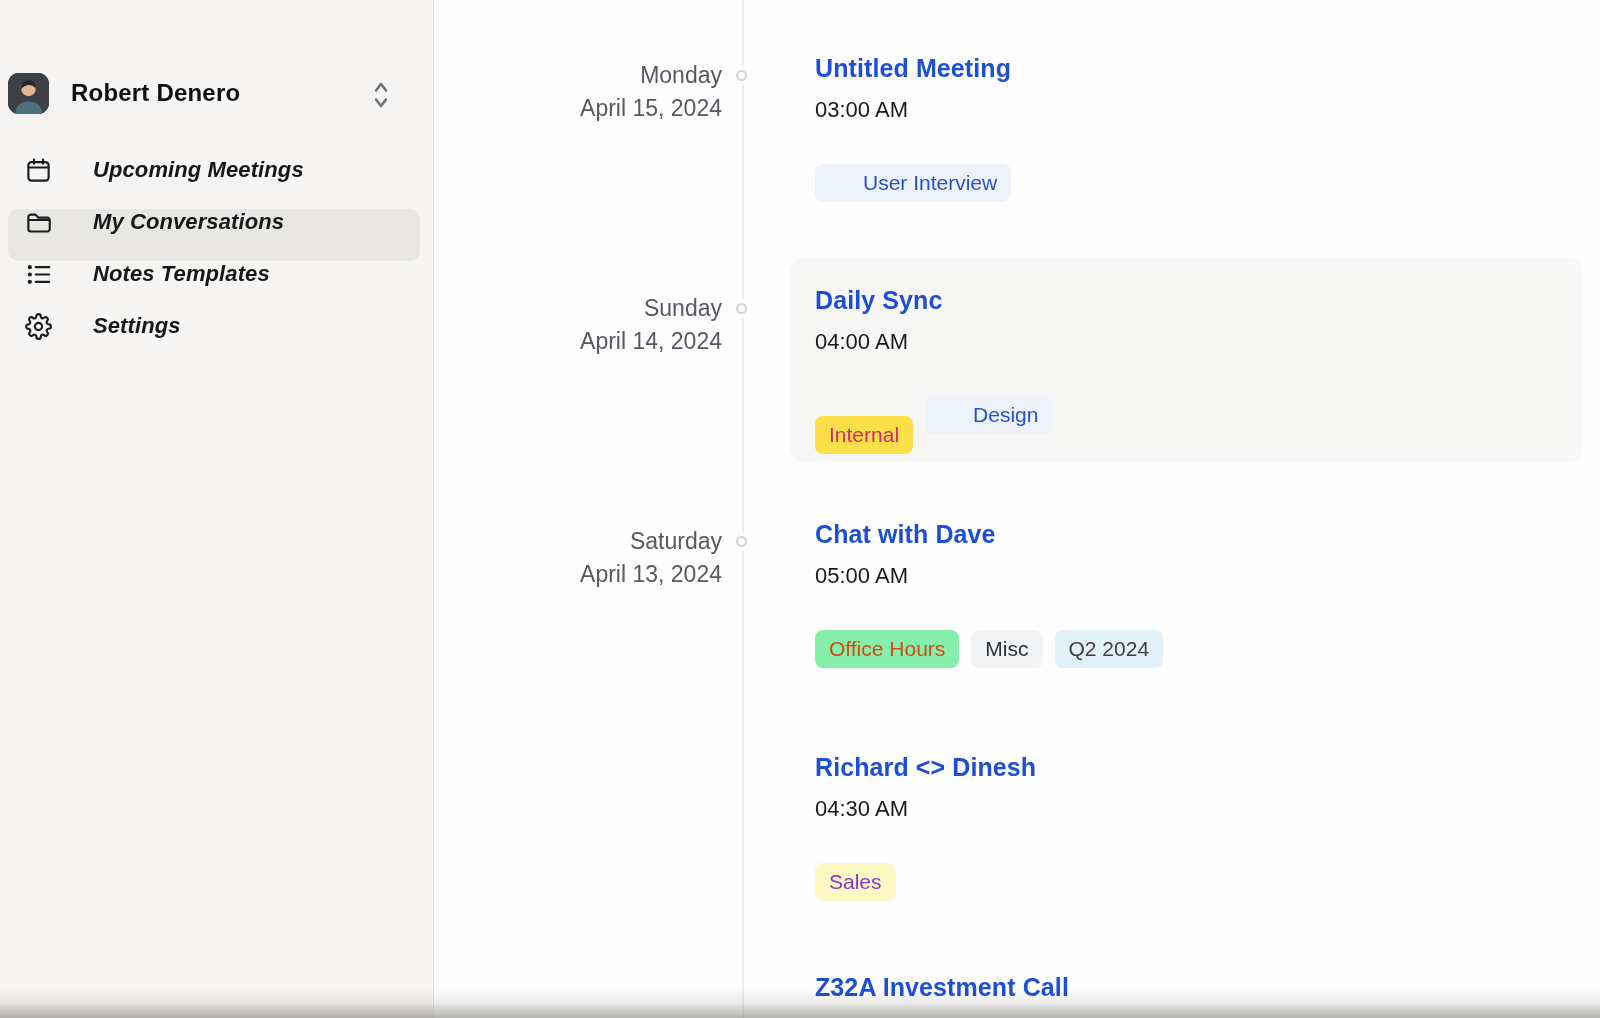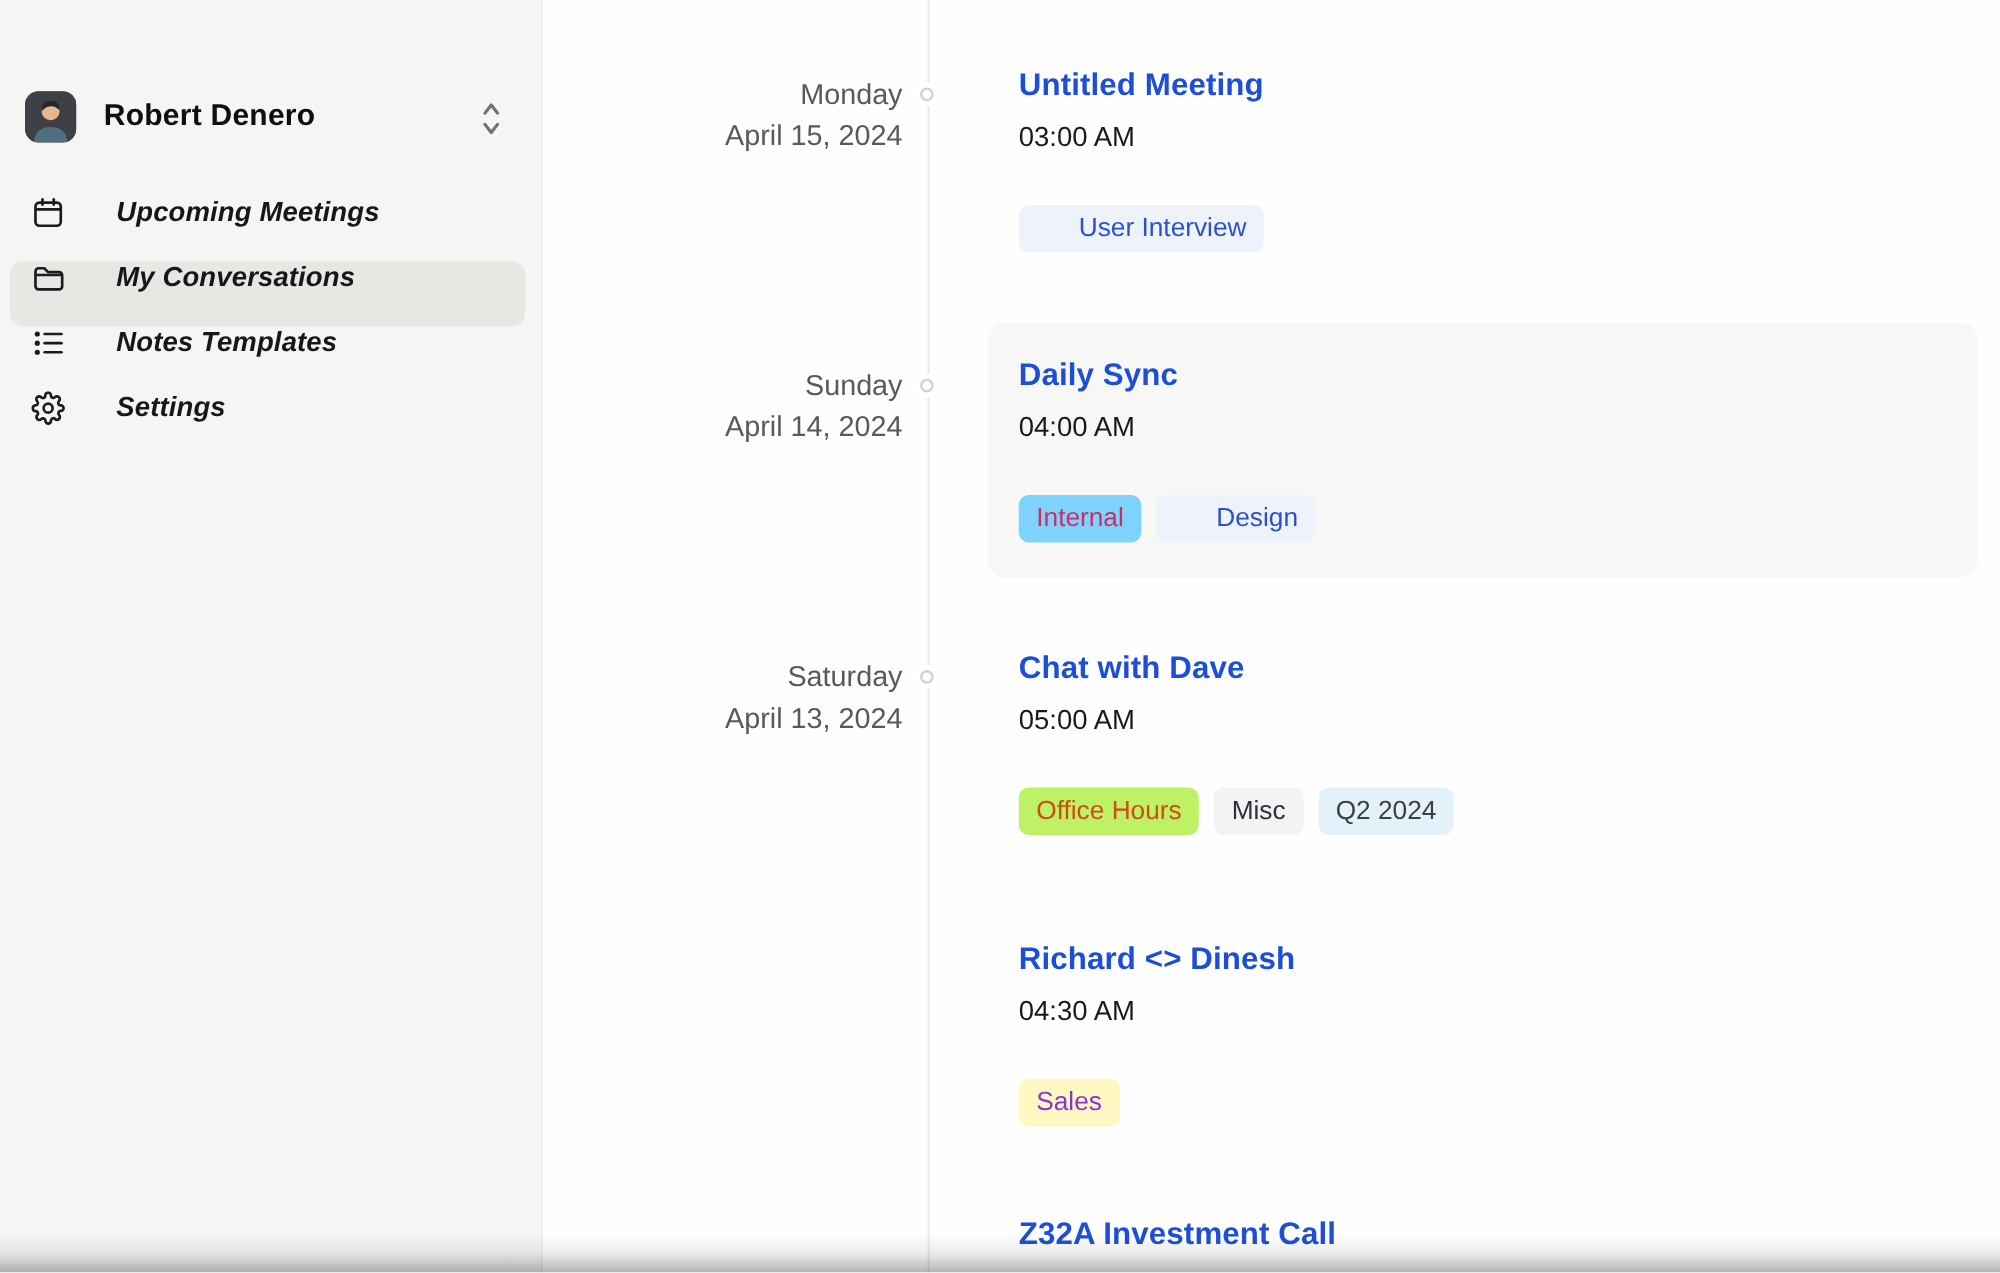--- a/index.html
+++ b/index.html
@@ -10,21 +10,21 @@
     position:relative;
   }
 
   
   .sidebar {
     position:absolute; left:0; top:0; width:434px; height:100%;
     background:#f6f5f3;
     border-right:1px solid #e8e6e3;
   }
   .profile {
-    position:absolute; top:70px; left:20px; right:14px; height:46px;
+    position:absolute; top:70px; left:8px; right:14px; height:46px;
     display:flex; align-items:center; gap:22px; cursor:pointer;
   }
   .avatar {
     width:41px; height:41px; border-radius:11px; overflow:hidden; flex:0 0 auto;
     display:block; background:#43464a;
   }
   .profile-name { font-size:24px; font-weight:700; color:#0d0f12; letter-spacing:.2px; }
   .chevrons { position:absolute; left:361px; top:8px; width:28px; height:32px; }
 
   .nav { position:absolute; top:157px; left:8px; right:13px; }
@@ -59,22 +59,22 @@
 
   .meeting { position:absolute; left:380px; width:770px; cursor:pointer; }
   .meeting-title { font-size:25px; font-weight:700; line-height:30px; color:#1d4ed8; margin-bottom:13px; letter-spacing:.1px; }
   .meeting-time { font-size:22px; line-height:28px; color:#17191d; margin-bottom:40px; }
   .tags { display:flex; gap:12px; }
   .tag {
     height:38px; line-height:38px; padding:0 14px; border-radius:8px;
     font-size:21px; font-weight:500; white-space:nowrap; cursor:pointer;
   }
   .tag-blue   { background:#edf2fb; color:#2b50cb;padding-left:48px; }
-  .tag-pink   { background:#7dd3fc; color:#ce2b66; }
-  .tag-orange { background:#bef264; color:#cf4c17; }
+  .tag-pink   { background:#fde047; color:#ce2b66;margin-top:20px; }
+  .tag-orange { background:#86efac; color:#cf4c17; }
   .tag-gray   { background:#f2f3f5; color:#2e3237; }
   .tag-cyan   { background:#e3f1fa; color:#404040; }
   .tag-purple { background:#fef9c3; color:#8d33d4; }
 
   .bottom-fade {
     position:absolute; left:0; right:0; bottom:0; height:30px; pointer-events:none;
     background:linear-gradient(to bottom, rgba(62,60,56,0), rgba(62,60,56,0.10) 50%, rgba(62,60,56,0.38) 100%);
   }
 
   svg.stroke-ic { fill:none; stroke:#1a1c1f; stroke-width:1.9; stroke-linecap:round; stroke-linejoin:round; }

